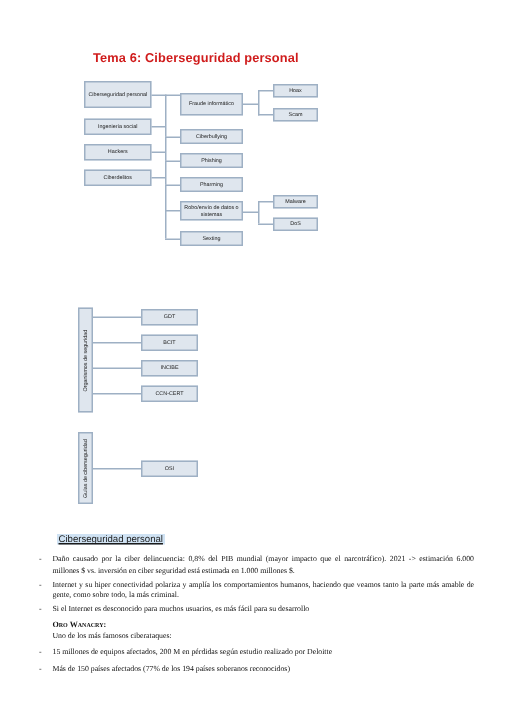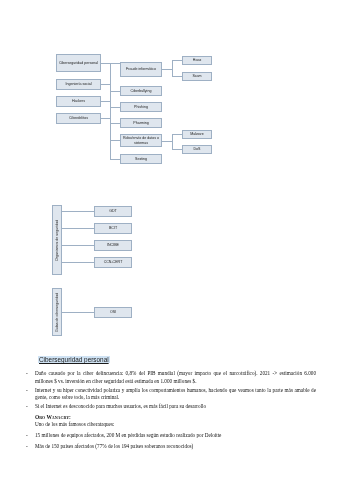--- a/index.html
+++ b/index.html
@@ -136,20 +136,21 @@
     margin: 0 0 2px 9px;
     font-size: 5.2px;
   }
   .gap-top { margin-top: 3px; }
 </style>
 </head>
 <body>
 
 <div class="page">
 
+  <div class="doc-title">Tema 6: Ciberseguridad personal</div>
 
   <div class="diagram">
 
     <div class="node" style="left:4px; top:6px; width:45px; height:18px;">Ciberseguridad personal</div>
 
     <div class="node" style="left:4px; top:31px; width:45px; height:11px;">Ingeniería social</div>
     <div class="node" style="left:4px; top:48px; width:45px; height:11px;">Hackers</div>
     <div class="node" style="left:4px; top:65px; width:45px; height:11px;">Ciberdelitos</div>
 
     <div class="node" style="left:68px; top:14px; width:42px; height:15px;">Fraude informático</div>

